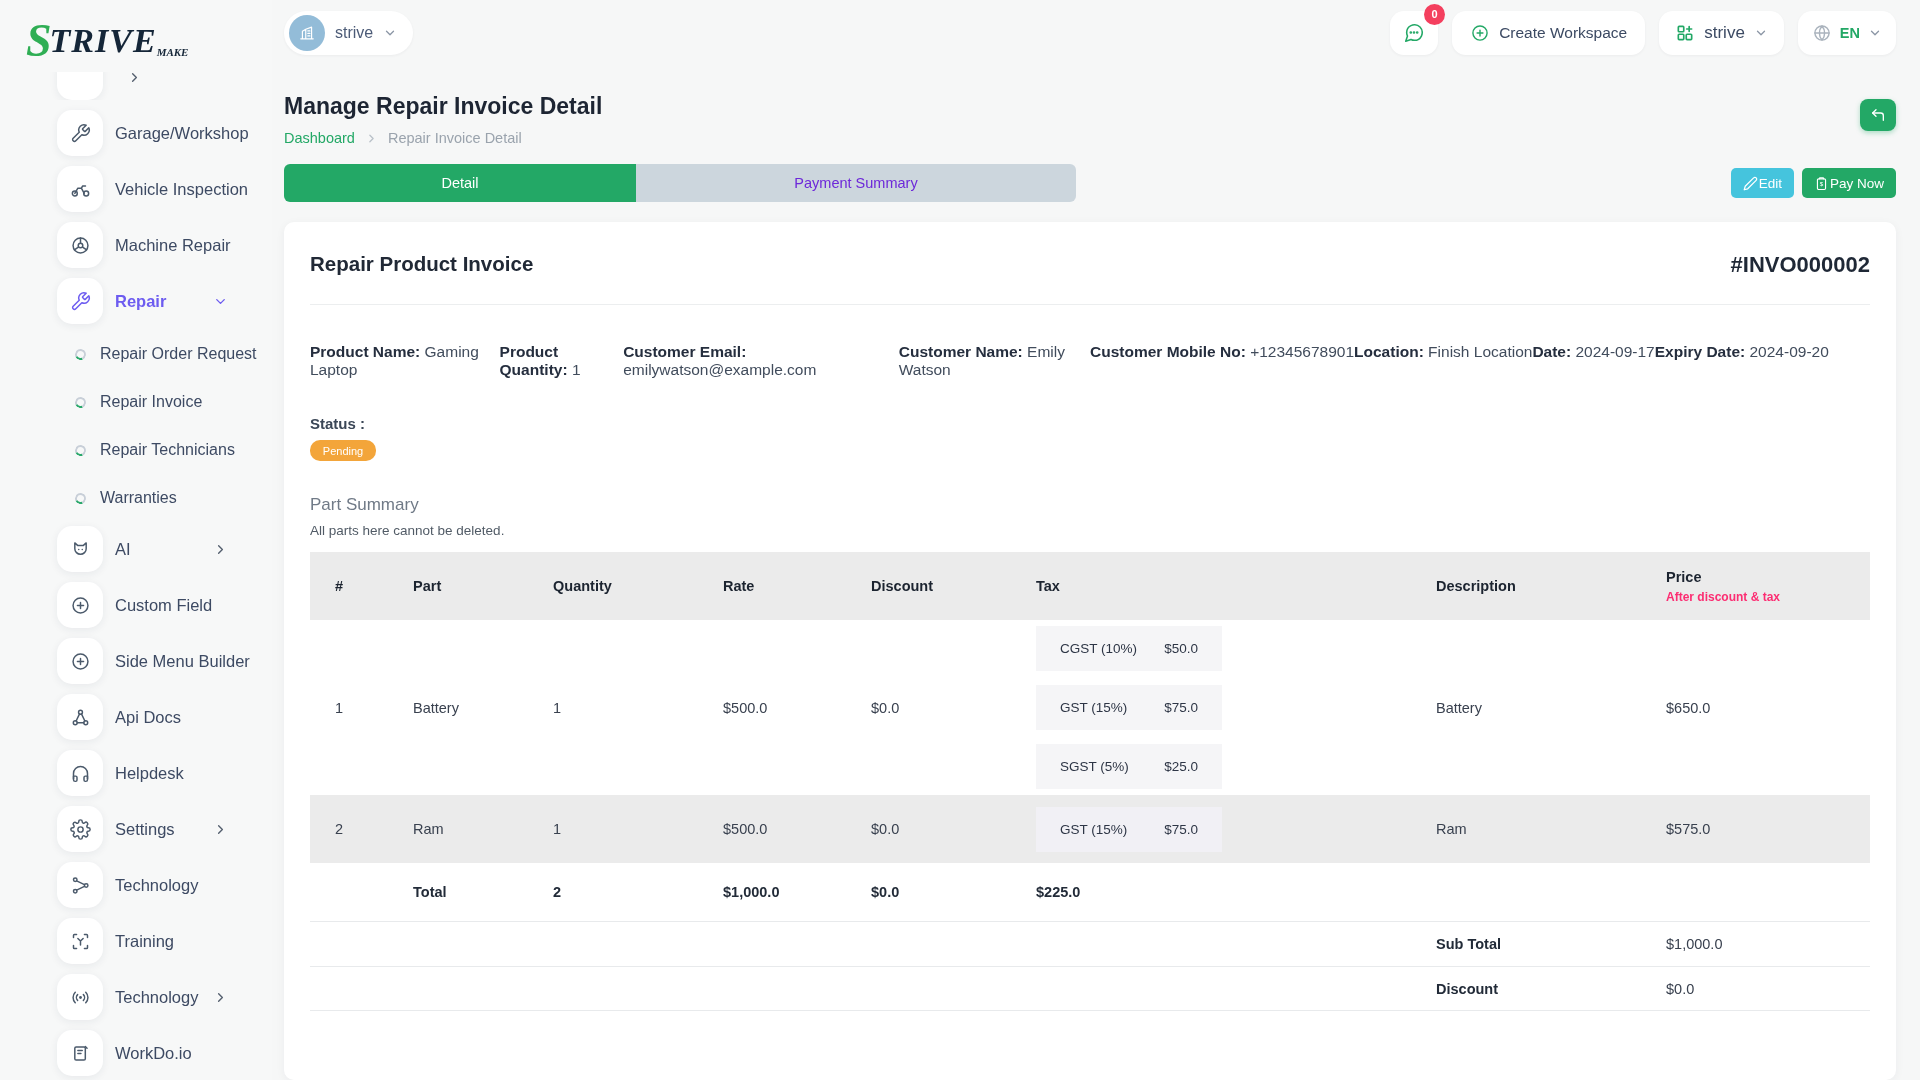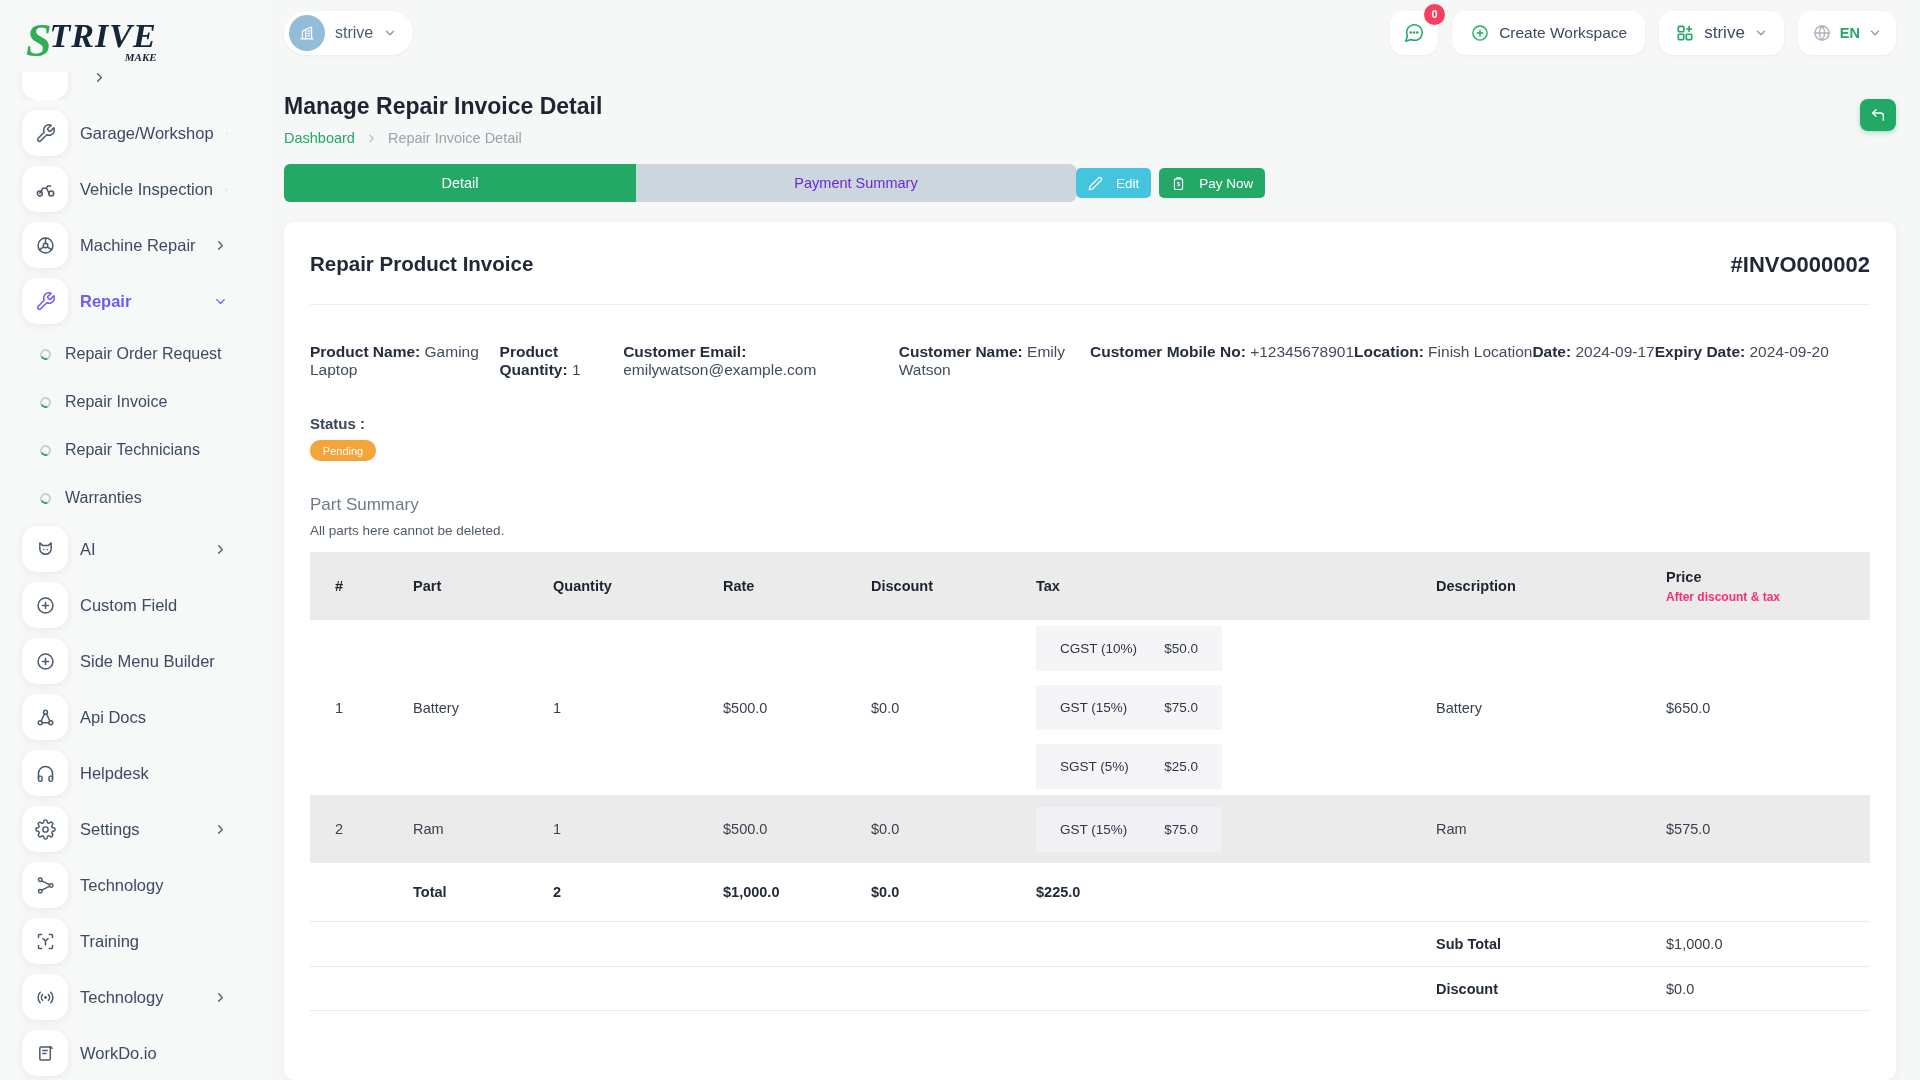--- a/index.html
+++ b/index.html
@@ -6,24 +6,24 @@
   html,body { width:1920px; height:1080px; overflow:hidden; }
   body { font-family:"Liberation Sans","DejaVu Sans",sans-serif; background:#f6f7f7; color:#39414f; }
 
   .app { display:flex; width:100%; height:100%; }
 
   
   .sidebar { width:272px; flex:0 0 272px; height:100%; background:#f7f8f8; position:relative; }
   .logo { height:72px; display:flex; align-items:center; padding:10px 0 0 26px; }
   .logo-s { font-family:"Liberation Serif","DejaVu Serif",serif; font-style:italic; font-weight:700; font-size:46px; color:#2fae54; line-height:1; letter-spacing:-2px; }
   .logo-rest { font-family:"Liberation Serif","DejaVu Serif",serif; font-style:italic; font-weight:700; font-size:34px; color:#152638; line-height:1; letter-spacing:1px; }
-  .logo-block { display:flex; flex-direction:column; }
+  .logo-block { display:flex; flex-direction:row; }
   .logo-sub { font-family:"Liberation Serif","DejaVu Serif",serif; font-style:italic; font-weight:700; font-size:11px; color:#152638; align-self:flex-end; margin-top:-2px; }
 
-  .nav { padding:0; }
+  .nav { padding:0;margin-left:35px; }
   .nav-clip { height:28px; overflow:hidden; display:flex; align-items:flex-end; margin-bottom:10px; }
   .nav-item { display:flex; align-items:center; height:46px; padding-left:22px; padding-right:44px; gap:12px; margin-bottom:10px; cursor:pointer; color:#42506b; }
   .nav-ic { width:46px; height:46px; flex:0 0 46px; background:#fff; border-radius:15px; box-shadow:0 2px 8px rgba(35,48,68,.07); display:flex; align-items:center; justify-content:center; color:#4b5a6b; }
   .nav-label { font-size:16.5px; color:#3d4a63; white-space:nowrap; }
   .nav-item .chev { margin-left:auto; width:15px; height:15px; color:#55606f; }
   .nav-item.active .nav-label { color:#6d5cf0; font-weight:600; }
   .nav-item.active .nav-ic { color:#6d5cf0; }
   .nav-item.active .chev { color:#6d5cf0; }
 
   .nav-sub { display:flex; align-items:center; height:40px; padding-left:40px; gap:14px; margin-bottom:8px; cursor:pointer; }
@@ -56,27 +56,27 @@
   .globe { color:#aab3bd; }
 
   .page-head { display:flex; justify-content:space-between; margin-top:36px; }
   .page-title { font-size:23px; font-weight:700; color:#1d2533; }
   .breadcrumb { display:flex; align-items:center; gap:10px; margin-top:10px; font-size:14.5px; }
   .bc-link { color:#23a866; cursor:pointer; }
   .bc-sep { color:#b9c0c8; width:13px; height:13px; }
   .bc-cur { color:#9aa3ad; }
   .btn-return { width:36px; height:32px; border-radius:8px; background:#23a866; color:#fff; display:flex; align-items:center; justify-content:center; cursor:pointer; margin-top:6px; box-shadow:0 2px 5px rgba(35,168,102,.35); }
 
-  .tabs-row { display:flex; align-items:center; margin-top:18px; }
+  .tabs-row { display:flex; justify-content:space-between; align-items:center; margin-top:18px; }
   .tabs { display:flex; }
   .tab { height:38px; display:flex; align-items:center; justify-content:center; font-size:14.5px; cursor:pointer; }
   .tab-detail { width:352px; background:#23a866; color:#fff; border-radius:6px 0 0 6px; }
   .tab-payment { width:440px; background:#ccd6dd; color:#6d28d9; border-radius:0 6px 6px 0; }
   .tab-actions { display:flex; gap:8px; }
-  .btn-sm { height:30px; border-radius:5px; display:flex; align-items:center; justify-content:center; gap:13px; color:#fff; font-size:13.5px; padding:0 12px; cursor:pointer; border:none; }
+  .btn-sm { height:30px; border-radius:5px; display:flex; align-items:center; justify-content:center; gap:1px; color:#fff; font-size:13.5px; padding:0 12px; cursor:pointer; border:none; }
   .btn-edit { background:#45c4dd; }
   .btn-pay { background:#23a866; }
 
   
   .card { background:#fff; border-radius:10px; margin-top:20px; box-shadow:0 2px 10px rgba(30,40,60,.05); padding:30px 26px; height:900px; }
   .card-head { display:flex; justify-content:space-between; align-items:flex-start; }
   .card-title { font-size:20.5px; font-weight:700; color:#212936; }
   .invoice-no { font-size:22px; font-weight:700; color:#1f2836; }
   .divider { height:1px; background:#eceeef; margin:26px 0 10px; }
 

